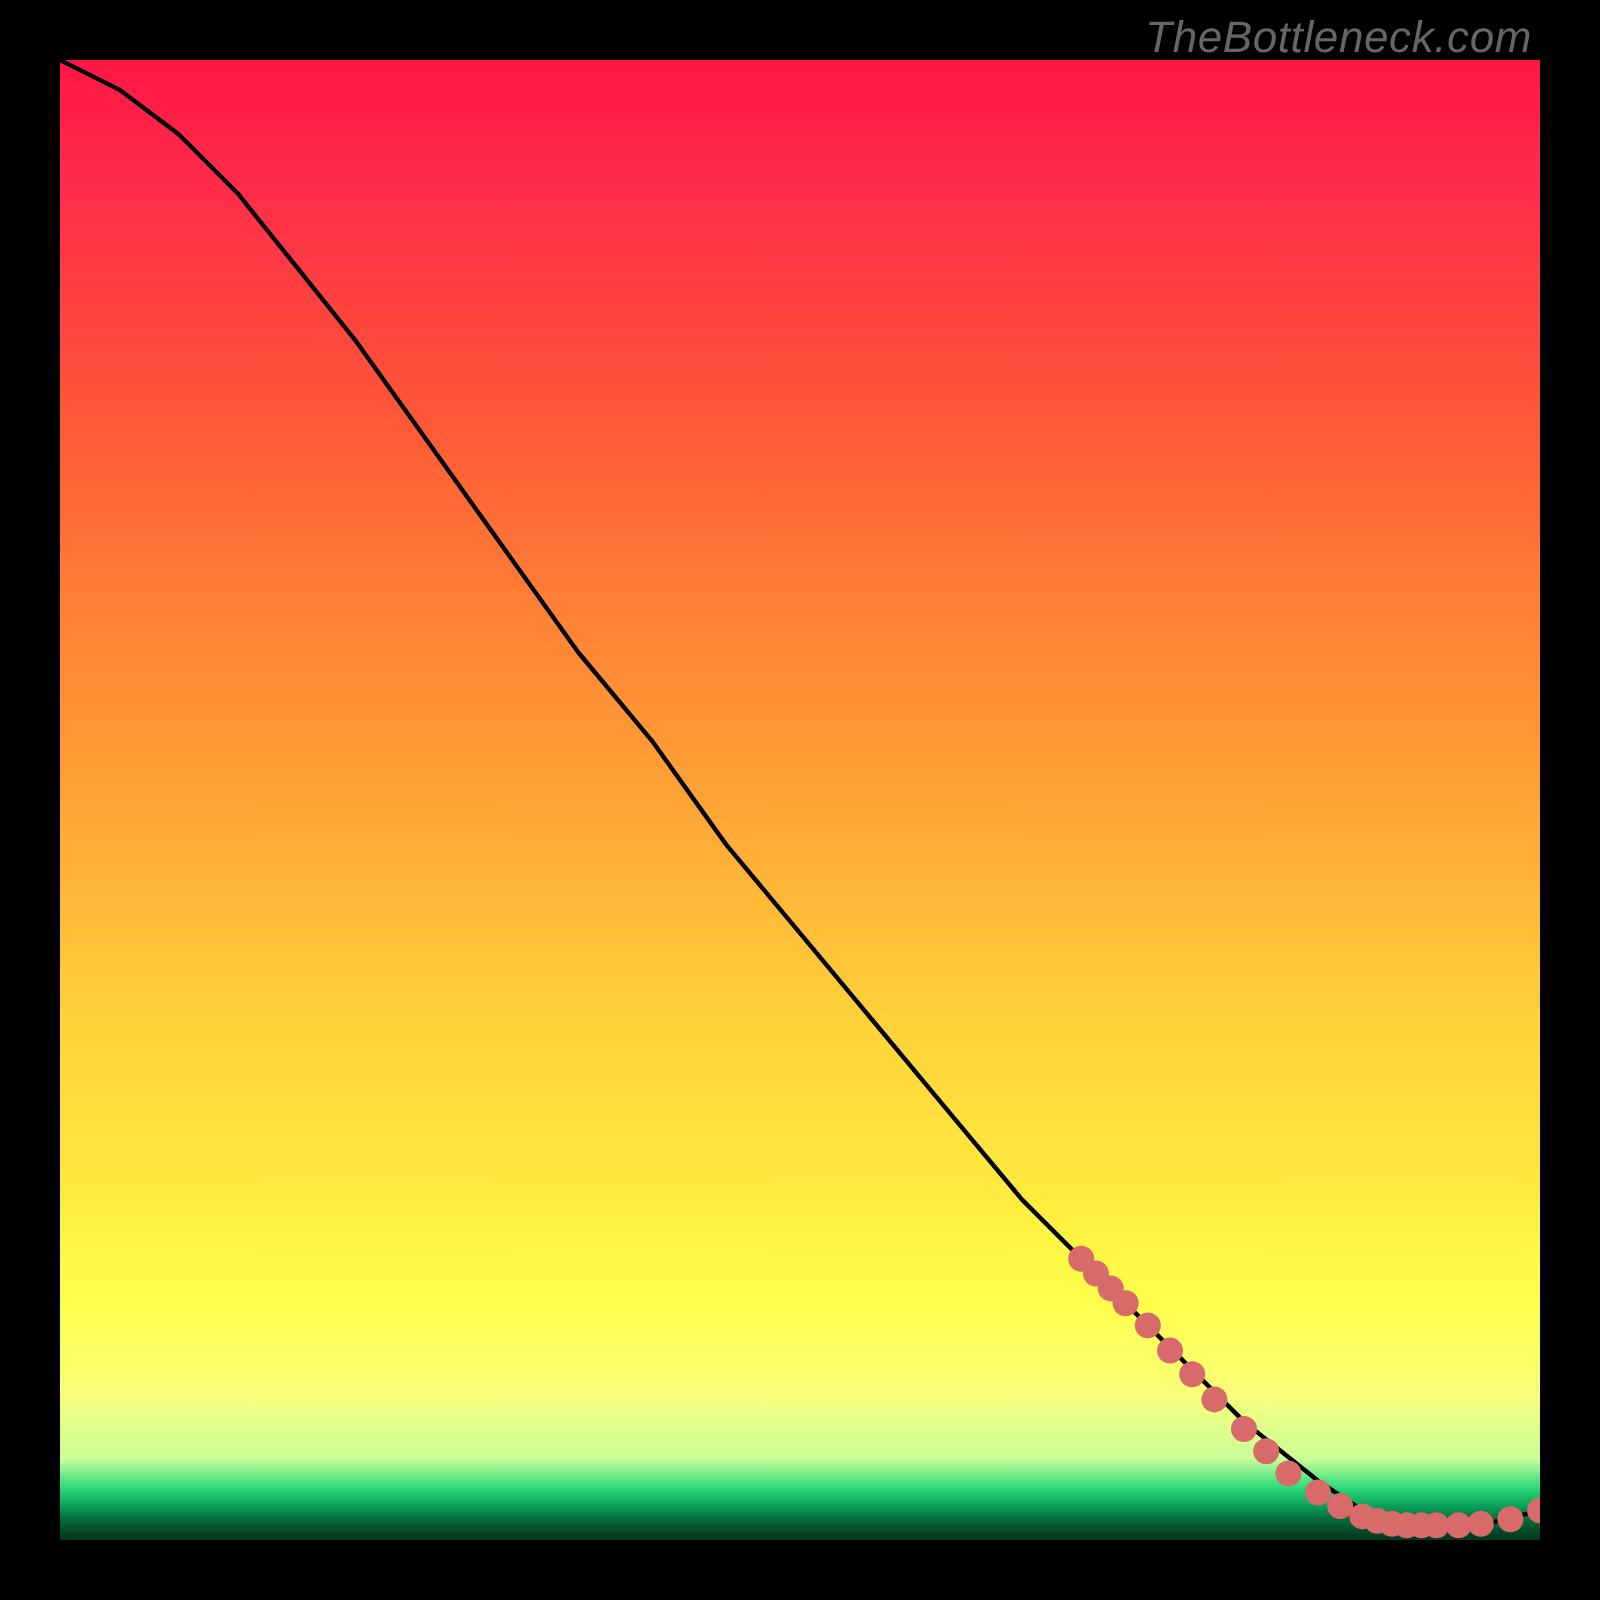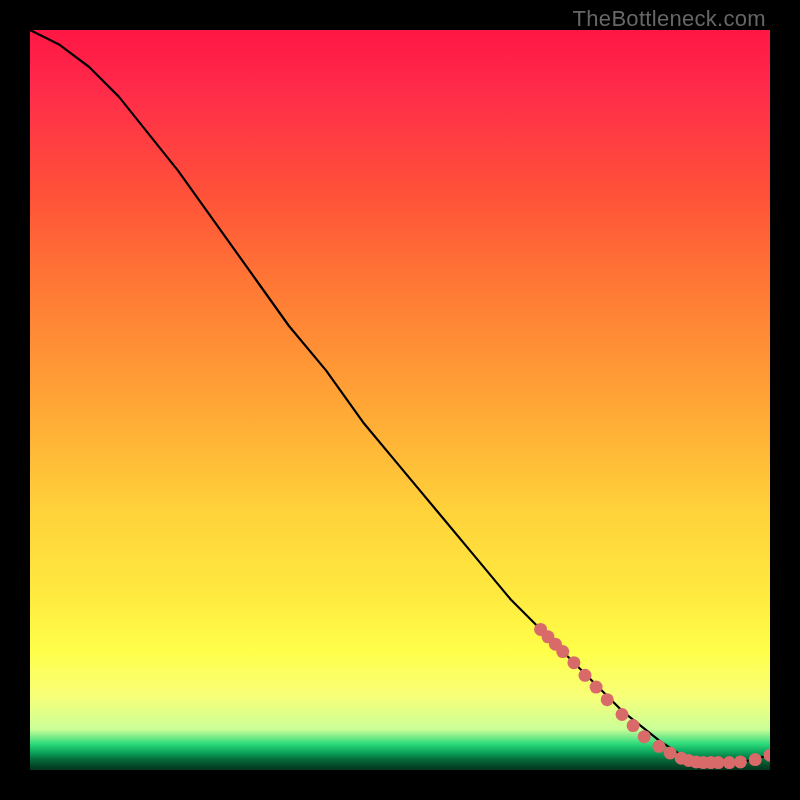--- a/index.html
+++ b/index.html
@@ -9,20 +9,21 @@
     height: 800px;
     background: #000;
     overflow: hidden;
     font-family: Arial, Helvetica, sans-serif;
   }
   .frame {
     position: relative;
     width: 800px;
     height: 728px;
     background: #000;
+    font-style: italic;
   }
   .plot-area {
     position: absolute;
     left: 30px;
     top: 30px;
     width: 740px;
     height: 740px;
     
     background: linear-gradient(
       to bottom,

